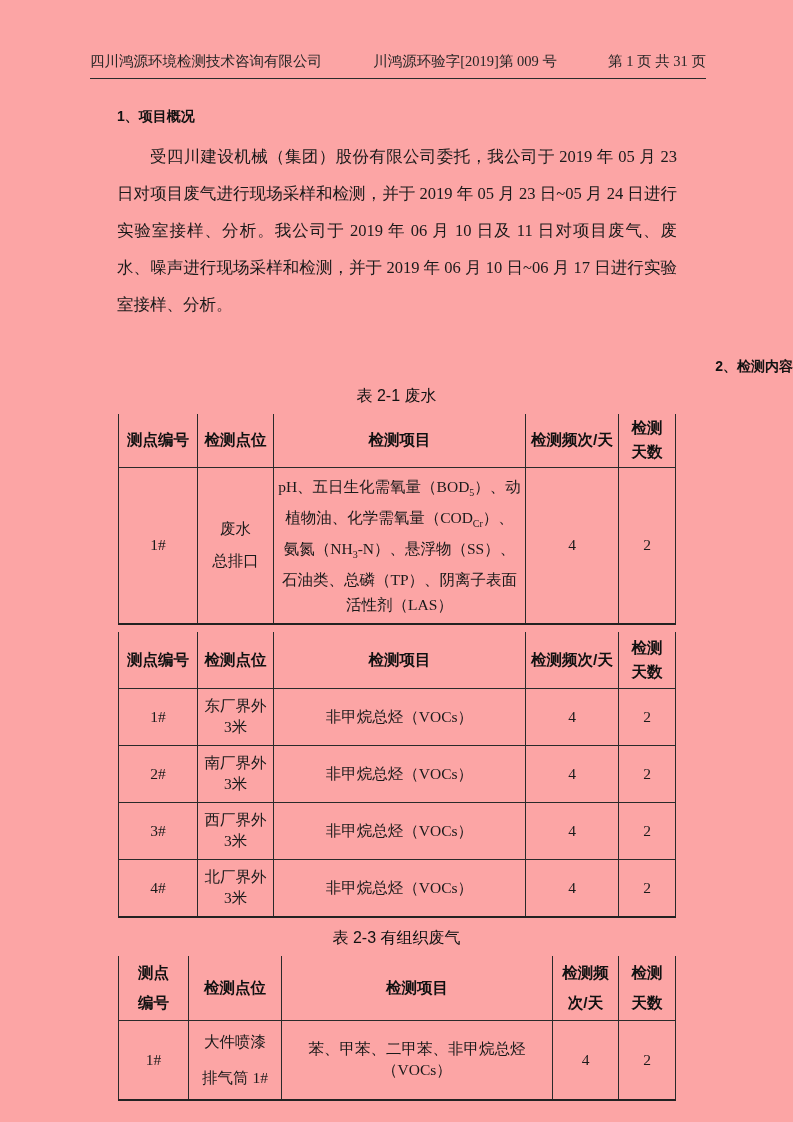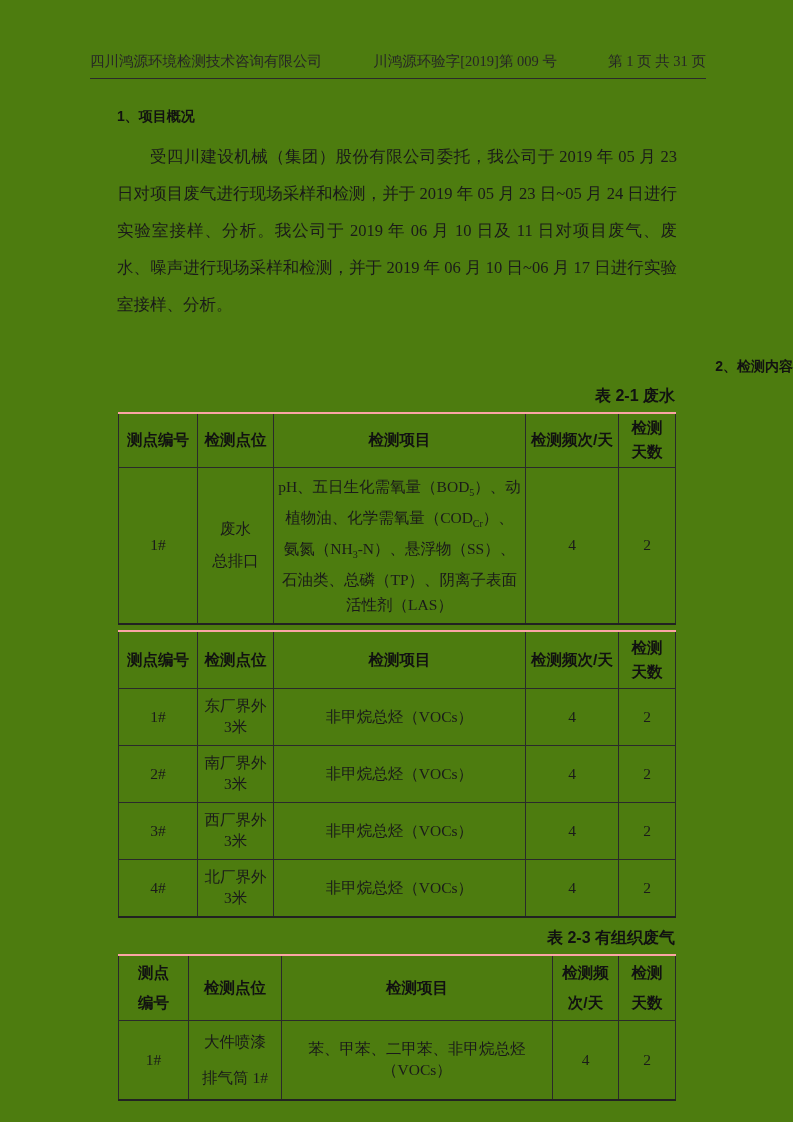--- a/index.html
+++ b/index.html
@@ -1,38 +1,38 @@
 <!DOCTYPE html>
 <html><head>
 <meta charset="utf-8">
 <style>
   html,body{margin:0;padding:0;background:#ffffff;}
   .page{
-    position:relative;width:793px;height:1122px;background:#4d7c0f;overflow:hidden;
+    position:relative;width:793px;height:1122px;background:#fca5a5;overflow:hidden;
     font-family:"Liberation Serif", serif;color:#1e1e1e;
   }
   
   .doc-header{
     margin:52px 0 0 90px;width:616px;box-sizing:border-box;
     display:flex;justify-content:space-between;align-items:baseline;
     border-bottom:1px solid #2b2b2b;padding-bottom:7px;
     font-size:14.5px;white-space:nowrap;color:#262626;
   }
   .sec-heading{
     margin:29px 0 0 117px;font-family:"Liberation Sans", sans-serif;
     font-weight:bold;font-size:14px;color:#111;
   }
   .sec-heading.second{margin-top:35px;text-align:right;}
   .body-para{
     margin:12px 0 0 117px;width:560px;font-size:16.5px;line-height:37px;
     text-align:justify;text-indent:2em;color:#1a1a1a;
   }
   .tbl-title{
-    margin:10px 0 0 118px;width:557px;text-align:right;
-    font-family:"Liberation Sans", sans-serif;font-weight:bold;font-size:16px;color:#111;
+    margin:10px 0 0 118px;width:557px;text-align:center;
+    font-family:"Liberation Sans", sans-serif;font-weight:normal;font-size:16px;color:#111;
   }
   table{
     border-collapse:collapse;table-layout:fixed;margin:5px 0 0 118px;width:557px;
     border-top:2px solid #fca5a5;border-bottom:2px solid #222;
   }
   th,td{
     border:1px solid #2a2a2a;text-align:center;vertical-align:middle;
     font-size:15.5px;padding:2px 3px;color:#1a1a1a;box-sizing:border-box;
   }
   th{

